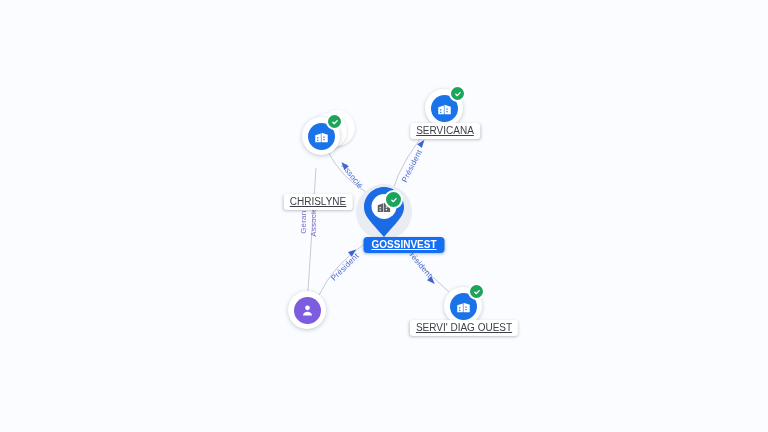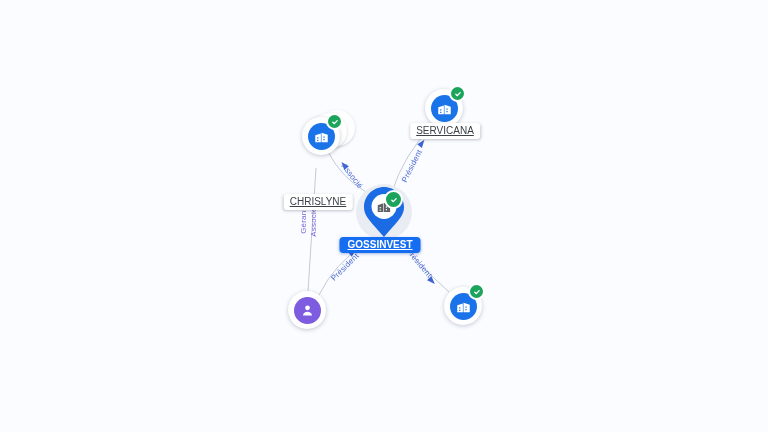--- a/index.html
+++ b/index.html
@@ -140,21 +140,21 @@
             <use href="#ic-building"></use>
           </svg>
       </g>
     </svg>
     <div class="badge pin-badge">
         <svg>
           <use href="#ic-check"></use>
         </svg>
       </div>
   </div>
-  <div class="node-label selected-label" style="left:380px;top:237px;">GOSSINVEST</div>
+  <div class="node-label selected-label" style="left:404px;top:237px;">GOSSINVEST</div>
 
   <div class="node" style="left:288px;top:291px;">
     <div class="node-inner inner-purple">
       <svg class="icon-sm">
           <use href="#ic-person"></use>
         </svg>
     </div>
   </div>
 
   <div class="node" style="left:444px;top:287px;">
@@ -162,14 +162,15 @@
       <svg class="icon-sm">
           <use href="#ic-building"></use>
         </svg>
     </div>
     <div class="badge">
         <svg>
           <use href="#ic-check"></use>
         </svg>
       </div>
   </div>
+  <div class="node-label" style="left:464px;top:320px;">SERVI' DIAG OUEST</div>
 
 </div>
 
 </body></html>

